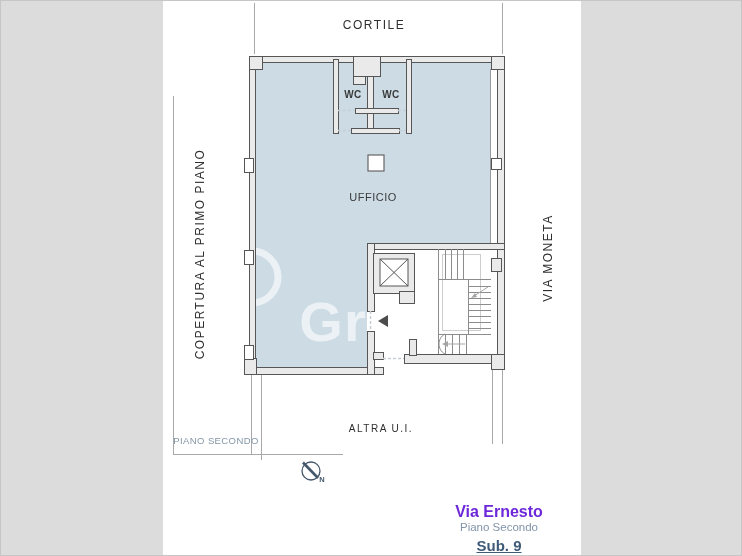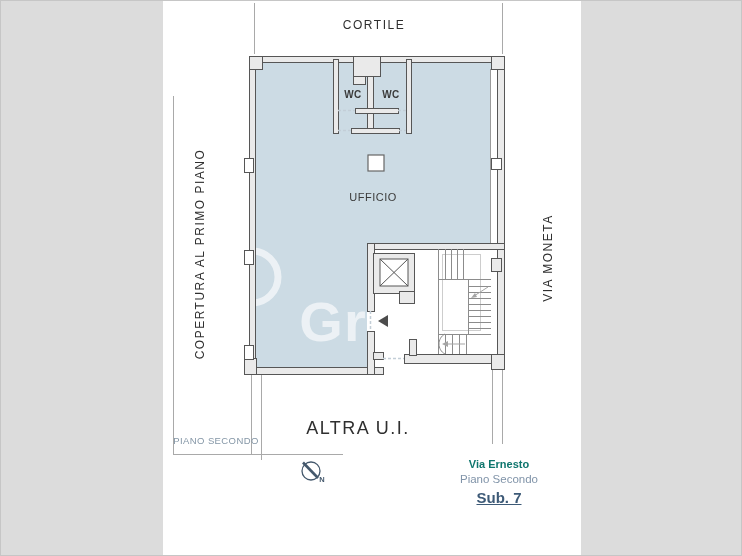--- a/index.html
+++ b/index.html
@@ -11,35 +11,35 @@
   .band{position:absolute;top:0;height:556px;background:#dcdcdc;}
   #band-left{left:0;width:162px;}
   #band-right{left:580px;width:162px;}
   svg{position:absolute;left:0;top:0;}
   .lbl{
     position:absolute;color:#2f2f2f;white-space:nowrap;
     transform:translate(-50%,-50%);letter-spacing:1.5px;
   }
   .lbl.vert{transform:translate(-50%,-50%) rotate(-90deg);}
   .lbl-cortile{left:373px;top:24px;font-size:12px;}
-  .lbl-altra{left:357px;top:427px;font-size:18px;}
+  .lbl-altra{left:380px;top:427px;font-size:10px;}
   .lbl-copertura{left:199px;top:253px;font-size:12px;}
   .lbl-moneta{left:547px;top:257px;font-size:12px;}
   .lbl-ufficio{left:372px;top:196px;font-size:11px;font-weight:normal;letter-spacing:.5px;color:#3b3b3b;}
   .lbl-wc{font-size:10px;font-weight:bold;letter-spacing:.3px;color:#3b3b3b;}
   .lbl-wc1{left:352px;top:93px;}
   .lbl-wc2{left:390px;top:93px;}
   .lbl-piano{left:215px;top:439px;font-size:9.5px;letter-spacing:.4px;color:#8496a6;}
   .lbl-north{left:321px;top:478px;font-size:7.5px;font-weight:bold;color:#44586c;letter-spacing:0;}
   .watermark{
     position:absolute;left:332px;top:272px;transform:translate(-50%,-50%);
     font-size:56px;font-weight:bold;color:rgba(255,255,255,0.62);letter-spacing:1px;margin-top:48px;
   }
   .title-block{position:absolute;left:417px;top:454px;width:162px;text-align:center;}
-  .addr-big{font-size:11px;line-height:18px;font-weight:bold;color:#0f766e;}
+  .addr-big{font-size:16px;line-height:18px;font-weight:bold;color:#6d28d9;margin-top:48px;}
   .addr-small{font-size:11.5px;line-height:13.5px;color:#8194a9;}
   .addr-sub{display:inline-block;margin-top:2px;font-size:15px;font-weight:bold;color:#3d5a77;text-decoration:underline;}
 </style>
 </head>
 <body>
 
 <div id="canvas">
 
   <div id="band-left" class="band"></div>
   <div id="band-right" class="band"></div>
@@ -162,16 +162,16 @@
   <div class="lbl lbl-altra">ALTRA U.I.</div>
   <div class="lbl lbl-piano">PIANO SECONDO</div>
   <div class="lbl lbl-ufficio">UFFICIO</div>
   <div class="lbl lbl-wc lbl-wc1">WC</div>
   <div class="lbl lbl-wc lbl-wc2">WC</div>
   <div class="lbl lbl-north">N</div>
 
   <div class="title-block">
     <div class="addr-big">Via Ernesto</div>
     <div class="addr-small">Piano Secondo</div>
-    <div><span class="addr-sub">Sub. 7</span></div>
+    <div><span class="addr-sub">Sub. 9</span></div>
   </div>
 
 </div>
 
 </body></html>

